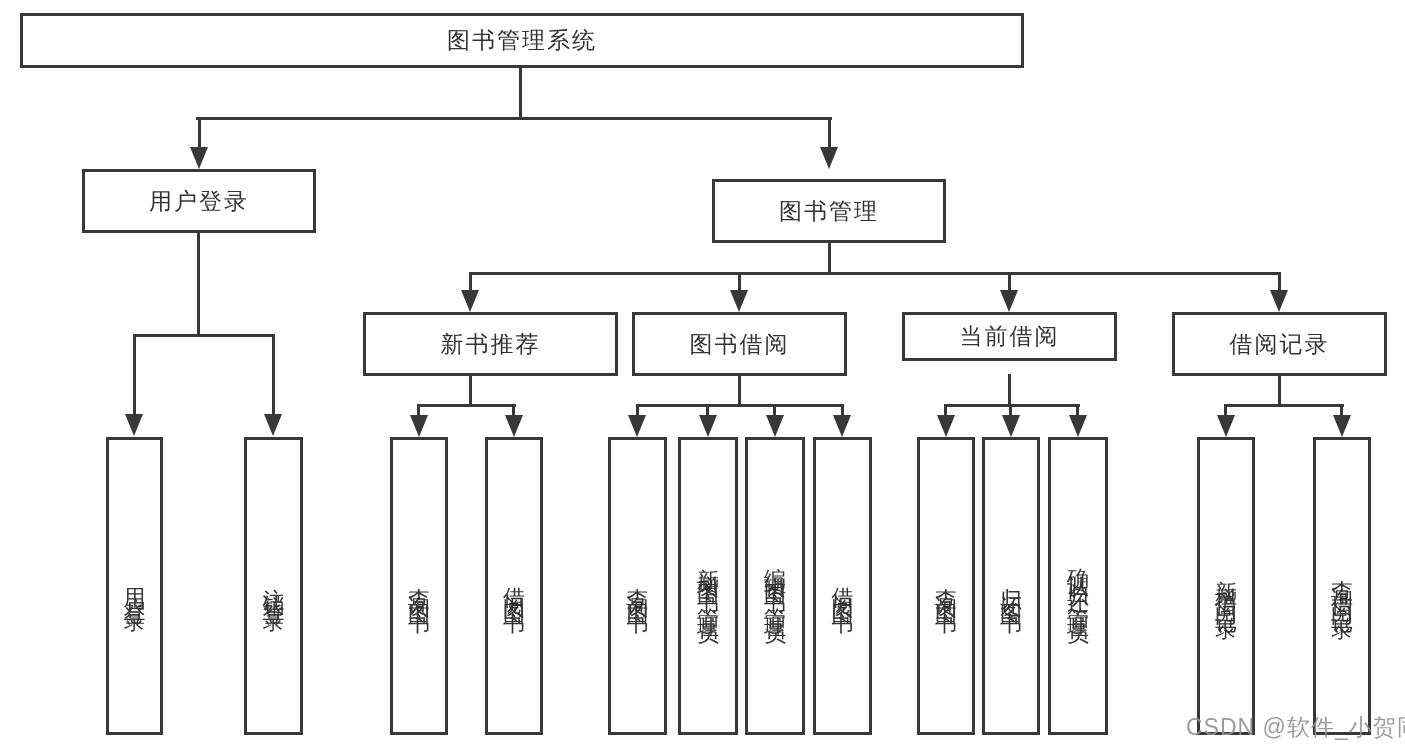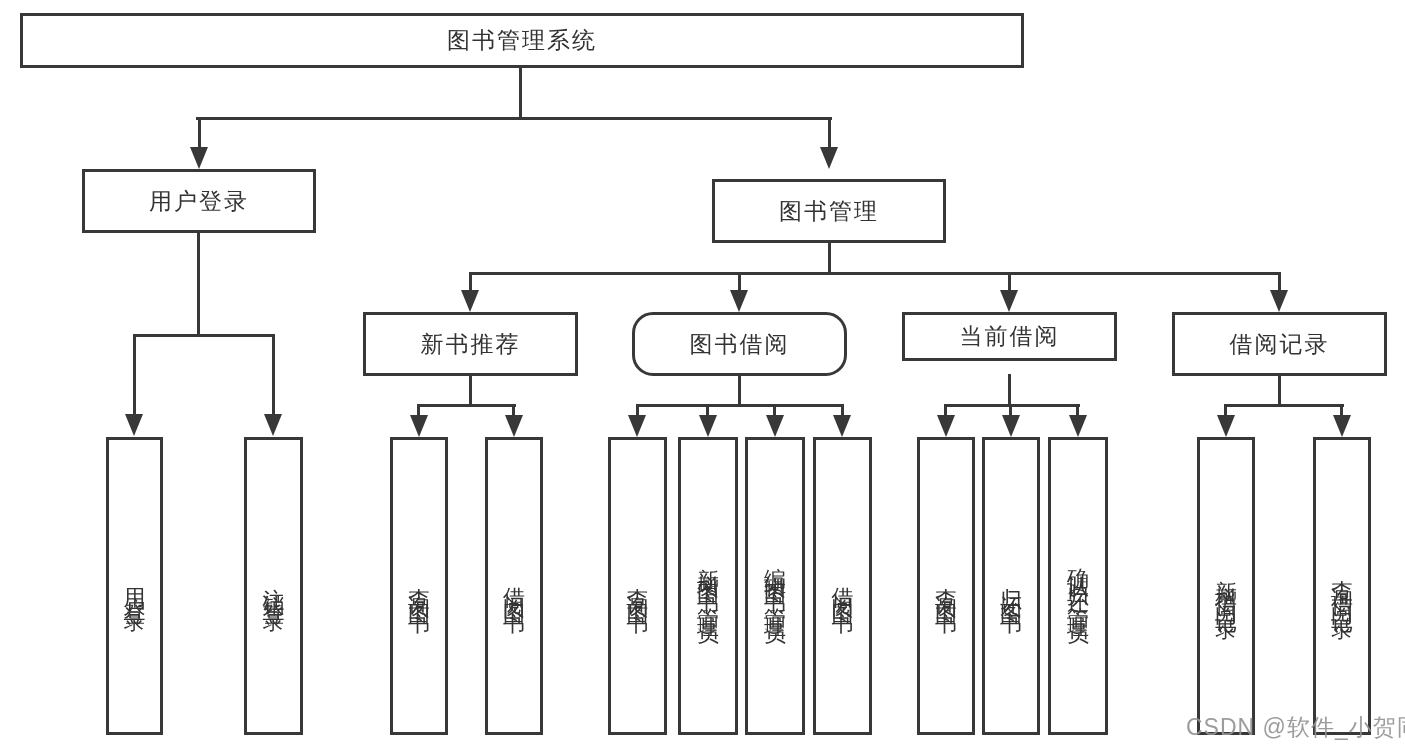--- a/index.html
+++ b/index.html
@@ -96,24 +96,24 @@
   <div class="hline" style="left:469px; top:272px; width:812px;"></div>
   <div class="vline" style="left:469px; top:272px; height:18px;"></div>
   <div class="arrow" style="left:461px; top:290px;"></div>
   <div class="vline" style="left:738px; top:272px; height:18px;"></div>
   <div class="arrow" style="left:730px; top:290px;"></div>
   <div class="vline" style="left:1008px; top:272px; height:18px;"></div>
   <div class="arrow" style="left:1000px; top:290px;"></div>
   <div class="vline" style="left:1278px; top:272px; height:18px;"></div>
   <div class="arrow" style="left:1270px; top:290px;"></div>
 
-  <div class="box-h" style="left:363px; top:312px; width:215px; height:64px;">
+  <div class="box-h" style="left:363px; top:312px; width:255px; height:64px;">
     <span>新书推荐</span>
   </div>
-  <div class="box-h" style="left:632px; top:312px; width:215px; height:64px;border-radius:21px;">
+  <div class="box-h" style="left:632px; top:312px; width:215px; height:64px;">
     <span>图书借阅</span>
   </div>
   <div class="box-h" style="left:902px; top:312px; width:215px; height:49px;">
     <span>当前借阅</span>
   </div>
   <div class="box-h" style="left:1172px; top:312px; width:215px; height:64px;">
     <span>借阅记录</span>
   </div>
 
   <div class="vline" style="left:469px; top:374px; height:31px;"></div>

